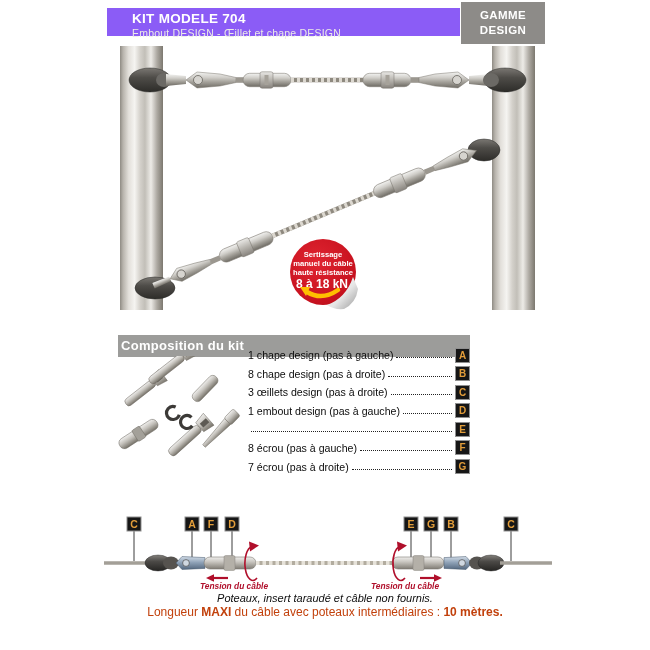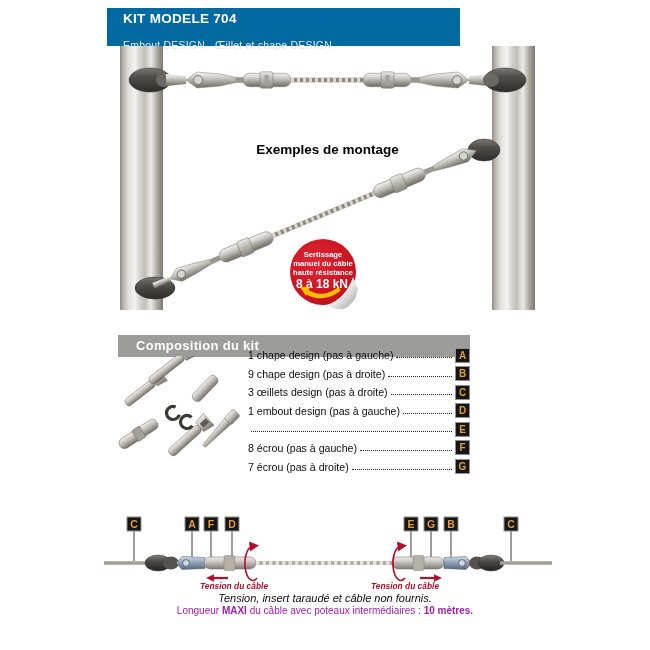--- a/index.html
+++ b/index.html
@@ -2,74 +2,78 @@
 <html><head>
 <meta charset="utf-8">
 <style>
   html,body { margin:0; padding:0; background:#ffffff; }
   .page {
     position:relative; width:650px; height:650px; background:#ffffff;
     font-family:"Liberation Sans", sans-serif; overflow:hidden; color:#111;
   }
   
   .title-bar {
-    position:absolute; left:107px; top:8px; width:353px; height:38px;
-    background:#0369a1; color:#ffffff; padding-left:16px; box-sizing:border-box;
+    position:absolute; left:107px; top:8px; width:353px; height:28px;
+    background:#8b5cf6; color:#ffffff; padding-left:25px; box-sizing:border-box;
   }
   .title-bar .t1 { font-size:13.5px; font-weight:bold; letter-spacing:.3px; margin-top:3px; }
-  .title-bar .t2 { font-size:10.5px; color:#eceae6; margin-top:13px; letter-spacing:.2px; }
+  .title-bar .t2 { font-size:10.5px; color:#eceae6; margin-top:1px; letter-spacing:.2px; }
   .gamme-box {
     position:absolute; left:461px; top:2px; width:84px; height:42px;
     background:#8d8b88; color:#ffffff; font-weight:bold; font-size:11.5px;
     text-align:center; letter-spacing:.4px;
     display:flex; flex-direction:column; justify-content:center; line-height:1.3;
   }
   
   .photo-svg { position:absolute; left:0; top:46px; }
   .photo-caption {
     position:absolute; left:240px; top:142px; width:175px; text-align:center;
     font-size:13.5px; font-weight:bold; color:#000;
   }
   
   .comp-bar {
     position:absolute; left:118px; top:335px; width:352px; height:22px;
     background:#9c9c9a; color:#ffffff; font-weight:bold; font-size:13px;
-    line-height:22px; padding-left:18px; box-sizing:border-box; letter-spacing:.3px;
+    line-height:22px; padding-left:3px; box-sizing:border-box; letter-spacing:.3px;
   }
   .parts-svg { position:absolute; left:110px; top:356px; }
   .parts-list { position:absolute; left:248px; top:348px; width:222px; }
   .kit-row { display:flex; align-items:center; height:14.2px; margin-bottom:4.4px; }
   .kit-row .lbl { font-size:10.6px; white-space:nowrap; color:#0c0c0c; }
   .kit-row .leader { flex:1; border-bottom:1.6px dotted #222; height:0; margin:5px 3px 0 3px; }
   .kit-key {
     width:13px; height:13px; background:#161616; border:1px solid #909090;
     color:#e29d3a; font-size:10px; font-weight:bold;
     display:flex; align-items:center; justify-content:center; flex:0 0 auto;
   }
   
   .diagram-svg { position:absolute; left:0; top:505px; }
   
   .foot-note {
     position:absolute; left:0; top:592px; width:650px; text-align:center;
     font-size:11px; font-style:italic; color:#0c0c0c;
   }
   .foot-main {
     position:absolute; left:0; top:605px; width:650px; text-align:center;
-    font-size:10px; color:#a21caf;
+    font-size:12px; color:#c2410c;
   }
   .foot-main b { font-weight:bold; }
 </style>
 </head>
 <body>
 
 <div class="page">
 
   <div class="title-bar">
     <div class="t1">KIT MODELE 704</div>
     <div class="t2">Embout DESIGN - Œillet et chape DESIGN</div>
+  </div>
+  <div class="gamme-box">
+    <span>GAMME</span>
+    <span>DESIGN</span>
   </div>
 
   <svg class="photo-svg" width="650" height="266" viewBox="0 0 650 266">
     <defs>
       <linearGradient id="postGrad" x1="0" y1="0" x2="1" y2="0">
         <stop offset="0" stop-color="#8f8b84"></stop>
           <stop offset="0.07" stop-color="#b7b3ac"></stop>
         <stop offset="0.2" stop-color="#e2dfda"></stop>
           <stop offset="0.34" stop-color="#f5f4f1"></stop>
         <stop offset="0.47" stop-color="#d4d1cb"></stop>
@@ -157,21 +161,20 @@
       <path d="M 4,33 Q 23,26 30,5 L 35,17 Q 33,31 21,37 Q 11,38 4,33 Z" fill="url(#curlG)"></path>
       <text x="0" y="-15" text-anchor="middle" fill="#ffffff" font-size="7.6" font-weight="bold">Sertissage</text>
       <text x="0" y="-6" text-anchor="middle" fill="#ffffff" font-size="7.6" font-weight="bold">manuel du câble</text>
       <text x="0" y="3" text-anchor="middle" fill="#ffffff" font-size="7.6" font-weight="bold">haute résistance</text>
       <text x="-1" y="16" text-anchor="middle" fill="#ffffff" font-size="12" font-weight="bold">8 à 18 kN</text>
       <path d="M -16,20 Q -1,29 15,18" fill="none" stroke="#ffbf00" stroke-width="4.5" stroke-linecap="round"></path>
       <polygon points="-23,15 -13,15 -17,24" fill="#ffbf00"></polygon>
     </g>
   </svg>
 
-  <div class="photo-caption">Exemples de montage</div>
 
   <div class="comp-bar">Composition du kit</div>
 
   <svg class="parts-svg" width="132" height="112" viewBox="0 0 132 112">
     <defs>
       <linearGradient id="pSteel" x1="0" y1="0" x2="0" y2="1">
         <stop offset="0" stop-color="#f0efed"></stop>
           <stop offset="0.45" stop-color="#c3c0ba"></stop>
         <stop offset="1" stop-color="#767269"></stop>
       </linearGradient>
@@ -206,21 +209,21 @@
     <circle cx="77" cy="66" r="6.5" fill="none" stroke="#3c3a37" stroke-width="3.2" stroke-dasharray="28 9" transform="rotate(60 77 66)"></circle>
   </svg>
 
   <div class="parts-list">
     <div class="kit-row">
       <span class="lbl">1 chape design (pas à gauche)</span>
       <span class="leader"></span>
       <span class="kit-key">A</span>
     </div>
     <div class="kit-row">
-      <span class="lbl">9 chape design (pas à droite)</span>
+      <span class="lbl">8 chape design (pas à droite)</span>
       <span class="leader"></span>
       <span class="kit-key">B</span>
     </div>
     <div class="kit-row">
       <span class="lbl">3 œillets design (pas à droite)</span>
       <span class="leader"></span>
       <span class="kit-key">C</span>
     </div>
     <div class="kit-row">
       <span class="lbl">1 embout design (pas à gauche)</span>
@@ -318,21 +321,21 @@
       <polygon points="206,73 214,69.2 214,76.8" fill="#b00f2b"></polygon>
       <text x="234" y="84" text-anchor="middle" fill="#b00f2b" font-size="8.4" font-weight="bold" font-style="italic">Tension du câble</text>
       <path d="M 400,41.5 A 8,17 0 1 0 405,73" fill="none" stroke="#b00f2b" stroke-width="1.6"></path>
       <polygon points="397,36.5 407,40.5 398,46.5" fill="#b00f2b"></polygon>
       <line x1="420" y1="73" x2="435" y2="73" stroke="#b00f2b" stroke-width="2.2"></line>
       <polygon points="442,73 434,69.2 434,76.8" fill="#b00f2b"></polygon>
       <text x="405" y="84" text-anchor="middle" fill="#b00f2b" font-size="8.4" font-weight="bold" font-style="italic">Tension du câble</text>
     </g>
   </svg>
 
-  <div class="foot-note">Tension, insert taraudé et câble non fournis.</div>
+  <div class="foot-note">Poteaux, insert taraudé et câble non fournis.</div>
   <div class="foot-main">
     <span>Longueur</span>
     <b>MAXI</b>
     <span>du câble avec poteaux intermédiaires :</span>
     <b>10 mètres.</b>
   </div>
 
 </div>
 
 </body></html>

